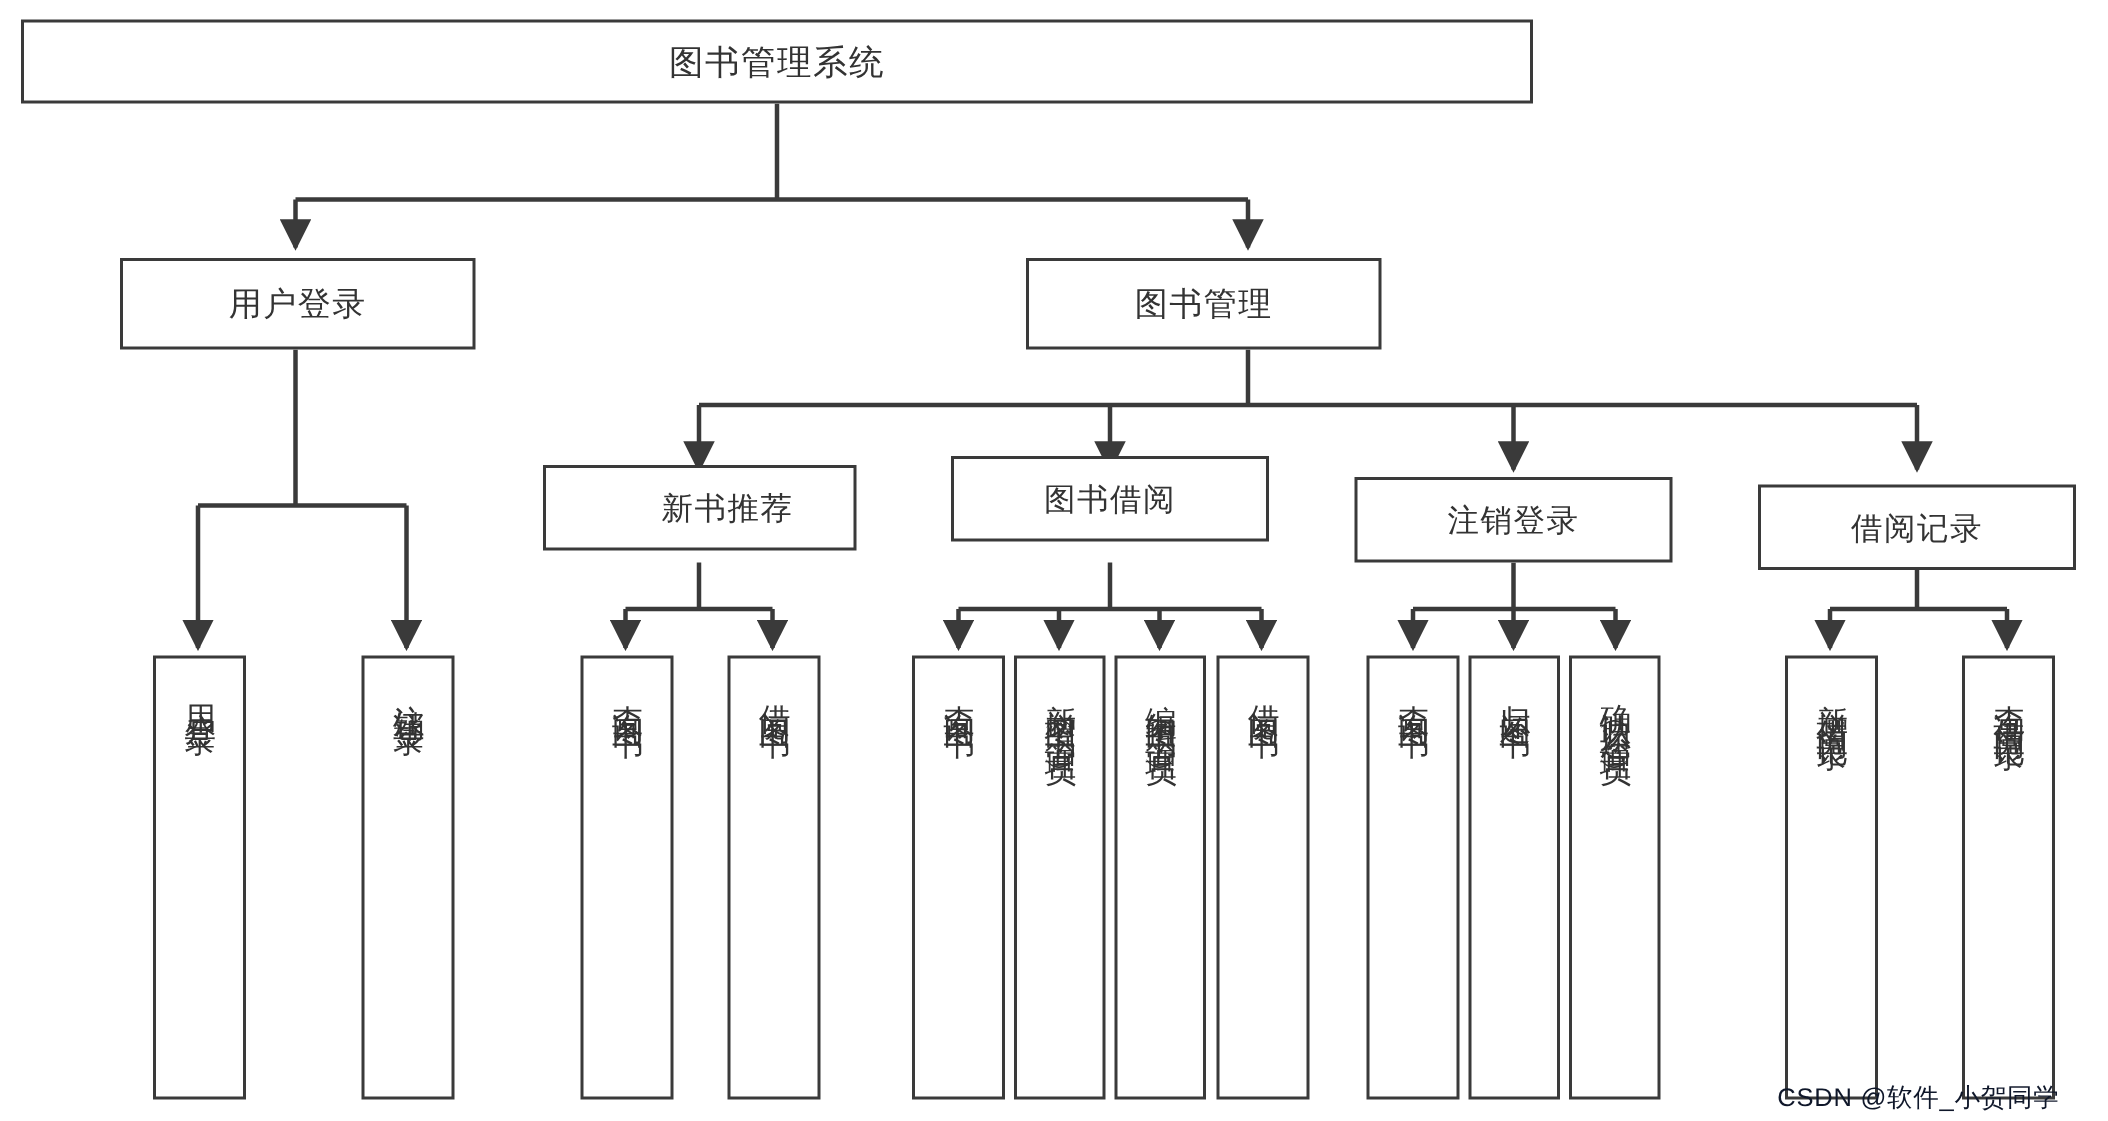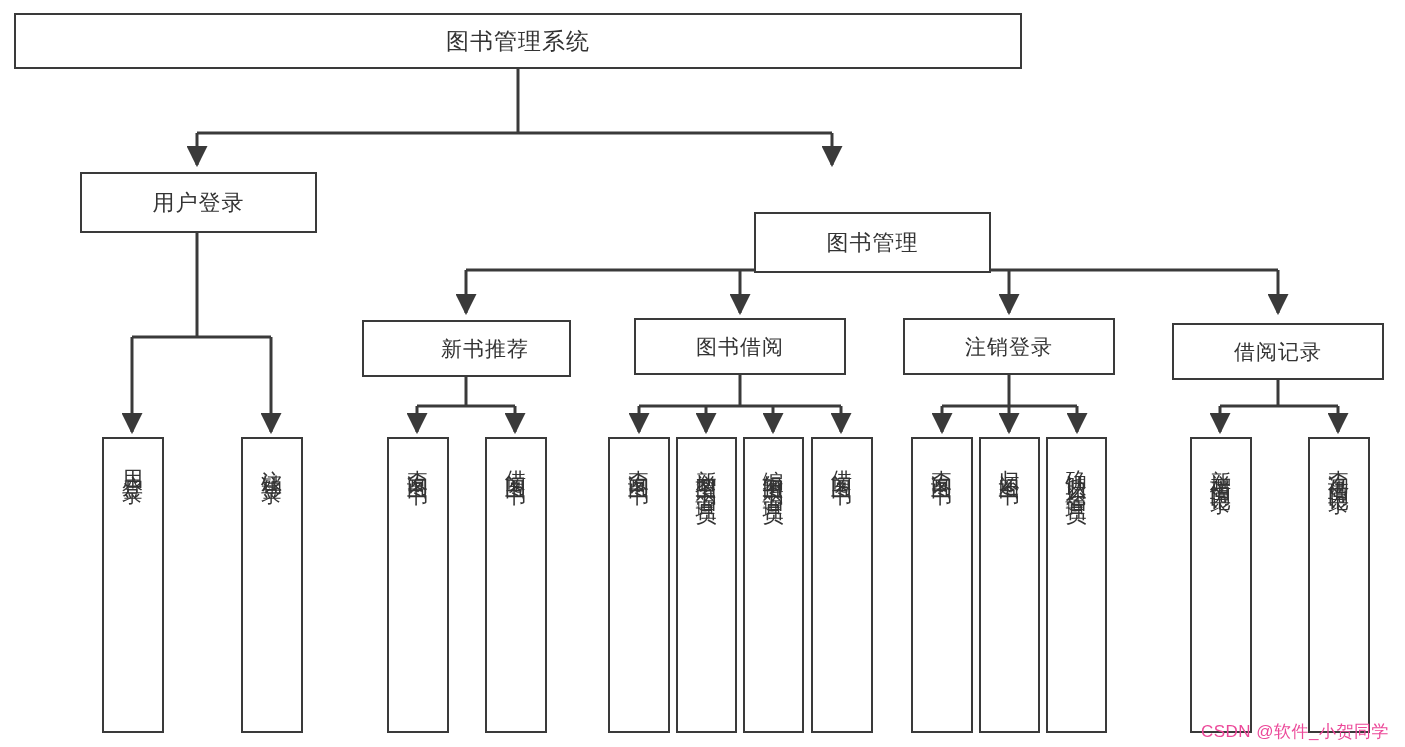--- a/index.html
+++ b/index.html
@@ -49,24 +49,24 @@
     white-space:nowrap;
     display:block;
   }
   .hlabel{
     white-space:nowrap;
     letter-spacing:1px;
     display:block;
   }
   #watermark{
     position:absolute;
-    right:8px;
+    right:24px;
     bottom:4px;
     font-size:17px;
-    color:#ec4899;
+    color:#0f172a;
     z-index:5;
     white-space:nowrap;
     letter-spacing:0.5px;
   }
 </style>
 </head>
 <body>
 
 <div id="diagram-root">
 
@@ -121,29 +121,29 @@
   </svg>
 
   <div class="node level-0" style="left:14px; top:13px; width:1008px; height:56px;">
     <span class="hlabel">图书管理系统</span>
   </div>
 
   <div class="node level-1" style="left:80px; top:172px; width:237px; height:61px;">
     <span class="hlabel">用户登录</span>
   </div>
 
-  <div class="node level-1" style="left:754px; top:172px; width:237px; height:61px;margin-top:40px;">
+  <div class="node level-1" style="left:684px; top:172px; width:237px; height:61px;">
     <span class="hlabel">图书管理</span>
   </div>
 
-  <div class="node level-2" style="left:362px; top:320px; width:209px; height:57px;padding-left:37px;">
+  <div class="node level-2" style="left:362px; top:310px; width:209px; height:57px;padding-left:37px;">
     <span class="hlabel">新书推荐</span>
   </div>
 
-  <div class="node level-2" style="left:634px; top:318px; width:212px; height:57px;">
+  <div class="node level-2" style="left:634px; top:304px; width:212px; height:57px;">
     <span class="hlabel">图书借阅</span>
   </div>
 
   <div class="node level-2" style="left:903px; top:318px; width:212px; height:57px;">
     <span class="hlabel">注销登录</span>
   </div>
 
   <div class="node level-2" style="left:1172px; top:323px; width:212px; height:57px;">
     <span class="hlabel">借阅记录</span>
   </div>

